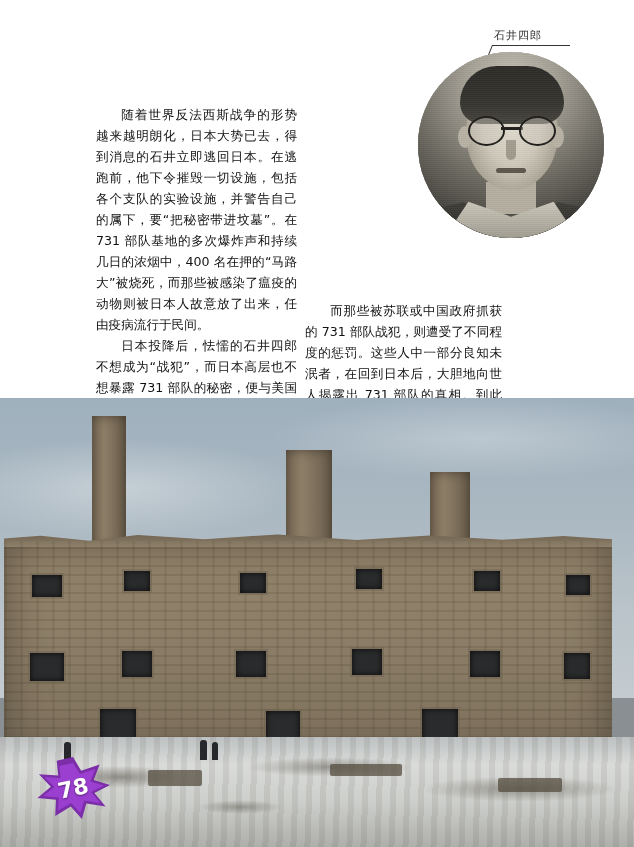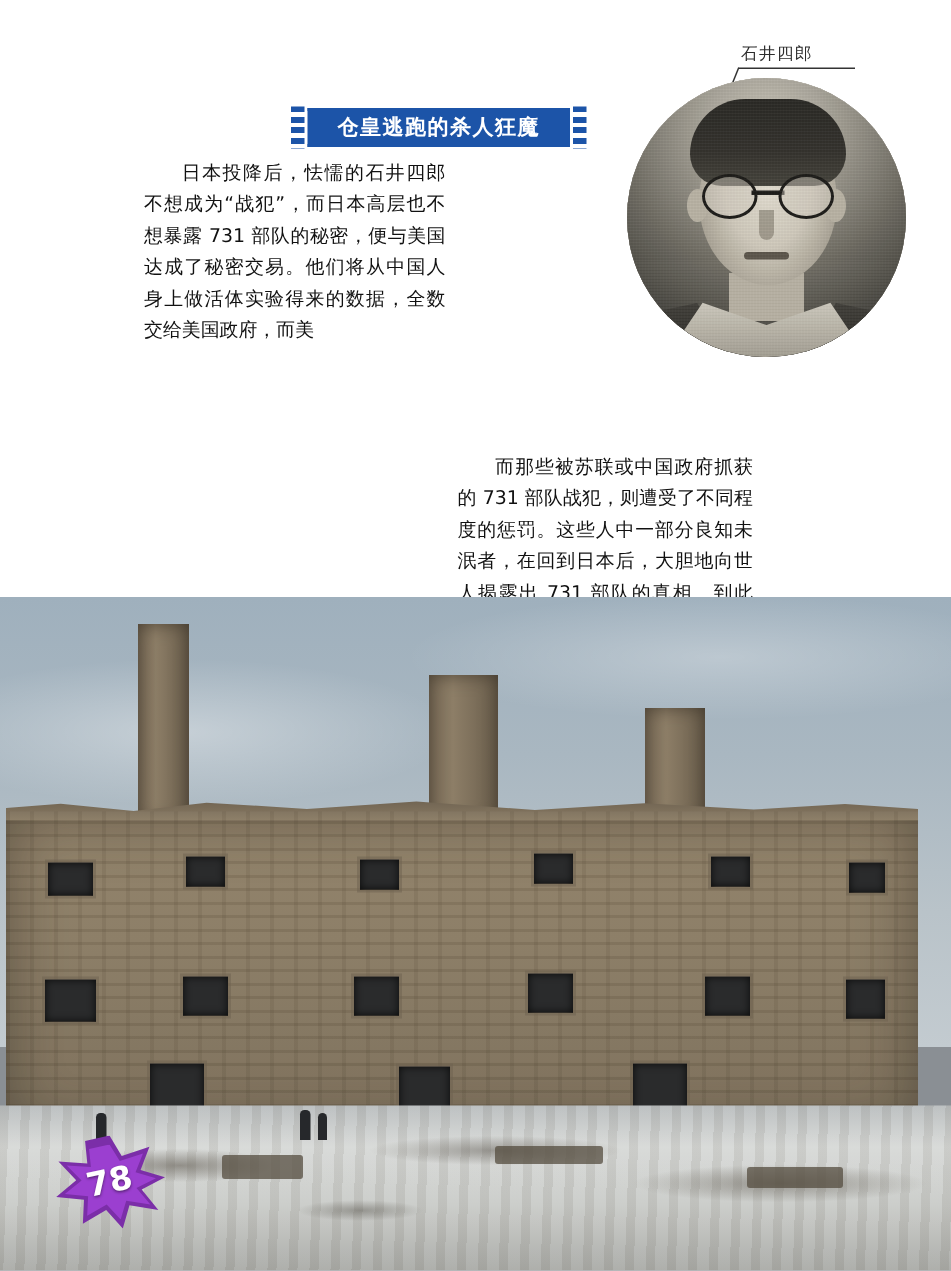--- a/index.html
+++ b/index.html
@@ -398,25 +398,23 @@
         <div class="lens left"></div>
         <div class="bridge"></div>
         <div class="lens right"></div>
       </div>
       <div class="nose"></div>
       <div class="mouth"></div>
       <div class="grain"></div>
     </div>
   </div>
 
-  <div class="title-banner">
-    <span class="title-text">仓皇逃跑的杀人狂魔</span>
-  </div>
 
   <div class="col col-left">
+    <p class="indent">随着世界反法西斯战争的形势越来越明朗化，日本大势已去，得到消息的石井立即逃回日本。在逃跑前，他下令摧毁一切设施，包括各个支队的实验设施，并警告自己的属下，要“把秘密带进坟墓”。在 731 部队基地的多次爆炸声和持续几日的浓烟中，400 名在押的“马路大”被烧死，而那些被感染了瘟疫的动物则被日本人故意放了出来，任由疫病流行于民间。</p>
     <p class="indent">日本投降后，怯懦的石井四郎不想成为“战犯”，而日本高层也不想暴露 731 部队的秘密，便与美国达成了秘密交易。他们将从中国人身上做活体实验得来的数据，全数交给美国政府，而美</p>
   </div>
 
 
   <div class="col col-right-lower">
     <p class="indent">而那些被苏联或中国政府抓获的 731 部队战犯，则遭受了不同程度的惩罚。这些人中一部分良知未泯者，在回到日本后，大胆地向世人揭露出 731 部队的真相。到此时，人们才逐渐认识到 731 细菌部队罄竹难书的滔天罪行。</p>
   </div>
 
   <div class="ruin">
     <div class="sky"></div>

